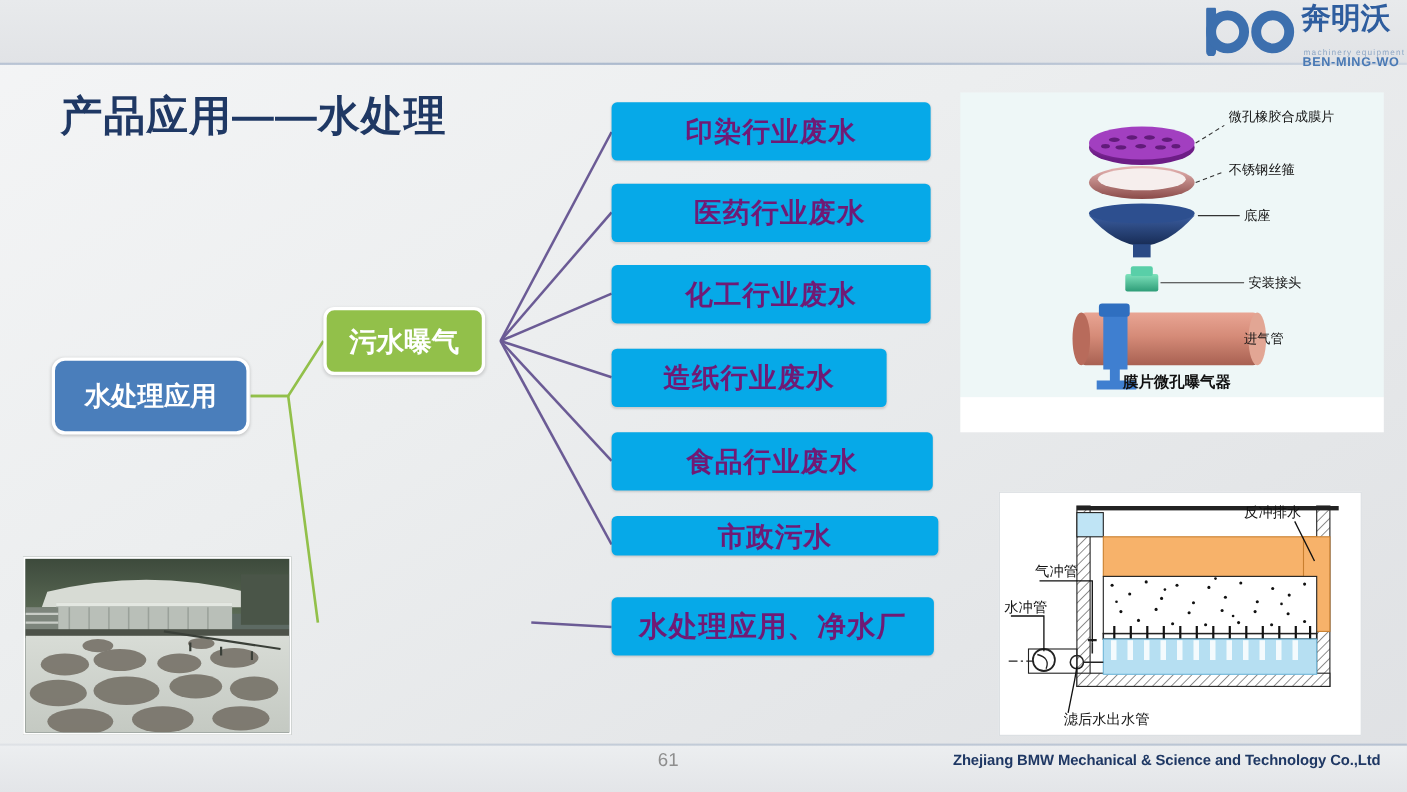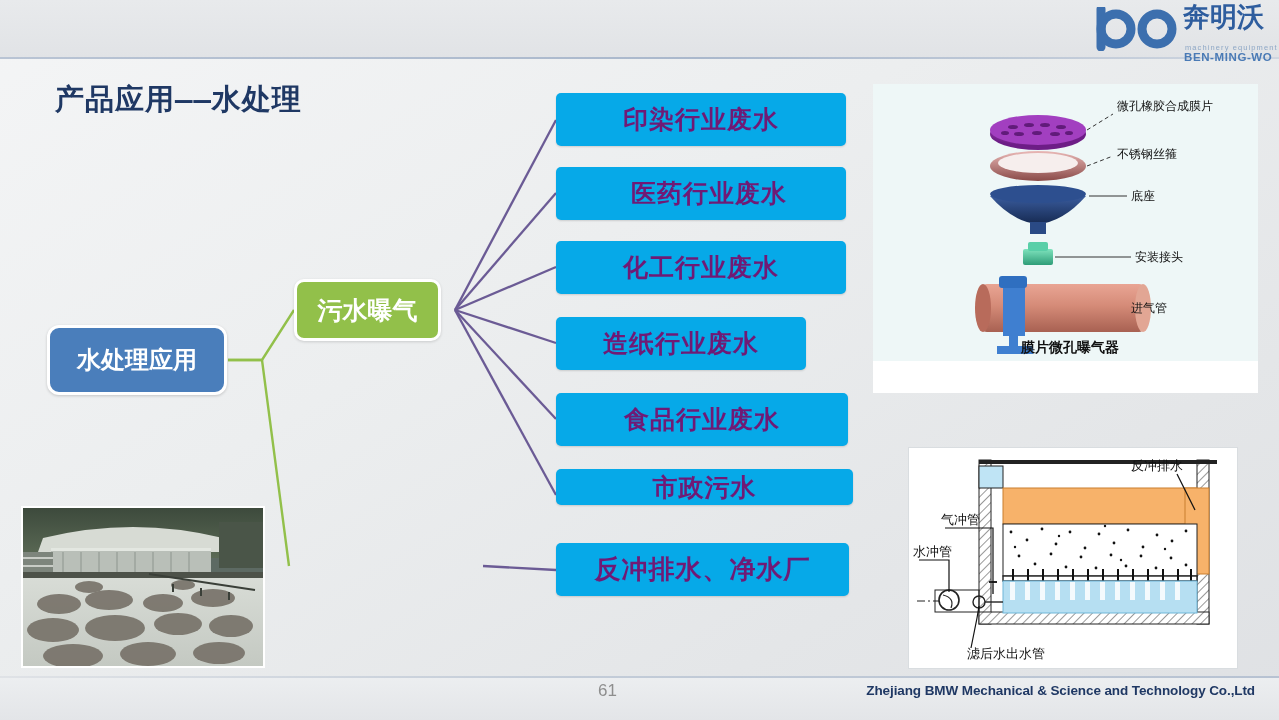--- a/index.html
+++ b/index.html
@@ -41,22 +41,22 @@
     white-space:nowrap;
     margin-top:20px;
   }
   .logo-tag{
     position:absolute;left:94px;top:41px;
     font-size:7.5px;color:#8fa8c6;letter-spacing:1.1px;white-space:nowrap;
   }
   
   .page-title{
     position:absolute;left:55px;top:80px;
-    font-family:Liberation Mono, monospace;
-    font-size:29px;font-weight:bold;color:#1f3864;
+    font-family:Liberation Sans, sans-serif;
+    font-size:38px;font-weight:bold;color:#1f3864;
     letter-spacing:1px;white-space:nowrap;
   }
   
   .node{
     position:absolute;box-sizing:border-box;
     display:flex;align-items:center;justify-content:center;
     font-family:"DejaVu Sans",sans-serif;font-weight:bold;
     border-radius:10px;z-index:4;
   }
   .node-root{
@@ -161,21 +161,21 @@
 
   <div class="node node-root cjk">水处理应用</div>
   <div class="node node-green node-g1 cjk">污水曝气</div>
 
   <div class="node node-blue cjk" style="left:556px;top:93px;width:290px;height:53px;">印染行业废水</div>
   <div class="node node-blue cjk" style="left:556px;top:167px;width:290px;height:53px;padding-left:16px;">医药行业废水</div>
   <div class="node node-blue cjk" style="left:556px;top:241px;width:290px;height:53px;">化工行业废水</div>
   <div class="node node-blue cjk" style="left:556px;top:317px;width:250px;height:53px;">造纸行业废水</div>
   <div class="node node-blue cjk" style="left:556px;top:393px;width:292px;height:53px;">食品行业废水</div>
   <div class="node node-blue cjk" style="left:556px;top:469px;width:297px;height:36px;">市政污水</div>
-  <div class="node node-blue cjk" style="left:556px;top:543px;width:293px;height:53px;font-size:26px;">反冲排水、净水厂</div>
+  <div class="node node-blue cjk" style="left:556px;top:543px;width:293px;height:53px;font-size:26px;">水处理应用、净水厂</div>
 
   <div class="photo">
     <svg width="240" height="158" viewBox="0 0 240 158">
       <defs>
         <linearGradient id="skyG" x1="0" y1="0" x2="0" y2="1">
           <stop offset="0" stop-color="#3d4a3c"></stop>
             <stop offset="1" stop-color="#5b6a55"></stop>
         </linearGradient>
         <linearGradient id="foamG" x1="0" y1="0" x2="0" y2="1">
           <stop offset="0" stop-color="#d8dcd6"></stop>

